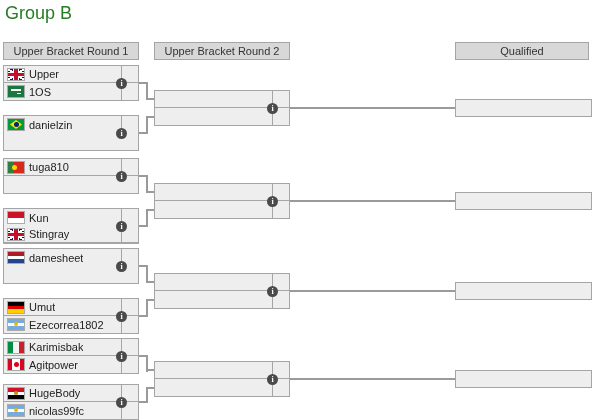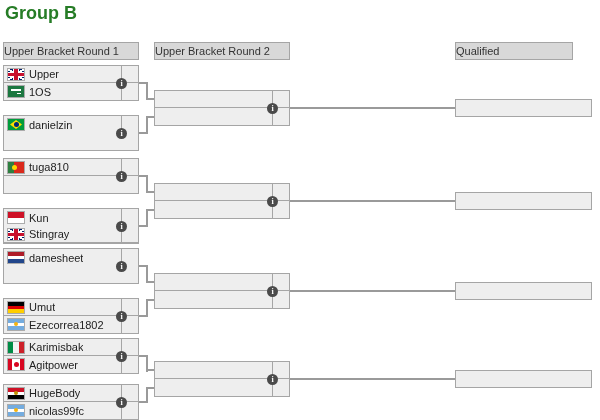--- a/index.html
+++ b/index.html
@@ -1,21 +1,21 @@
 <!DOCTYPE html>
 <html><head>
 <meta charset="utf-8">
 <style>
   html,body{margin:0;padding:0;background:#fff;}
   .wrap{position:relative;width:600px;height:420px;background:#fff;overflow:hidden;
         font-family:"Liberation Sans",sans-serif;}
-  .title{position:absolute;top:3px;left:5px;font-size:18px;font-weight:700;color:#267c26;}
+  .title{position:absolute;top:3px;left:5px;font-size:18px;font-weight:400;color:#267c26;}
   .colhead{position:absolute;top:42px;width:136px;height:18px;box-sizing:border-box;
            background:#d8d8d8;border:1px solid #a5a5a5;font-size:11px;line-height:16px;
-           color:#333;}
+           text-align:center;color:#333;}
   .line{position:absolute;background:#9a9a9a;}
   .match{position:absolute;width:136px;height:36px;box-sizing:border-box;
          border:1px solid #a5a5a5;background:#eee;}
   .r1{left:3px;} .r2{left:154px;}
   .p-row{position:relative;height:17px;box-sizing:border-box;border-bottom:1px solid #a5a5a5;
          display:flex;align-items:center;padding:0 20px 0 4px;}
   .p-row.last{border-bottom:none;}
   .score{position:absolute;right:0;top:0;height:100%;width:17px;box-sizing:border-box;
          border-left:1px solid #a5a5a5;text-align:center;font-size:11px;color:#222;}
   .pname{font-size:11px;color:#222;white-space:nowrap;overflow:hidden;}
@@ -62,21 +62,21 @@
   .flag[data-flag=eg]::after{left:6px;top:3px;width:4px;height:4px;background:#c09300;border-radius:50%;}
 </style>
 </head>
 <body>
 
 <div class="wrap">
   <div class="title">Group B</div>
 
   <div class="colhead" style="left:3px">Upper Bracket Round 1</div>
   <div class="colhead" style="left:154px">Upper Bracket Round 2</div>
-  <div class="colhead" style="left:455px;width:118px">Qualified</div>
+  <div class="colhead" style="left:455px;width:134px">Qualified</div>
 
   <div class="line" style="left:139px;top:82px;width:8px;height:2px"></div>
   <div class="line" style="left:146px;top:82px;width:2px;height:18px"></div>
   <div class="line" style="left:146px;top:98px;width:10px;height:2px"></div>
   <div class="line" style="left:139px;top:132px;width:8px;height:2px"></div>
   <div class="line" style="left:146px;top:116px;width:2px;height:18px"></div>
   <div class="line" style="left:146px;top:116px;width:10px;height:2px"></div>
   <div class="line" style="left:290px;top:107px;width:165px;height:2px"></div>
 
   <div class="line" style="left:139px;top:175px;width:8px;height:2px"></div>

